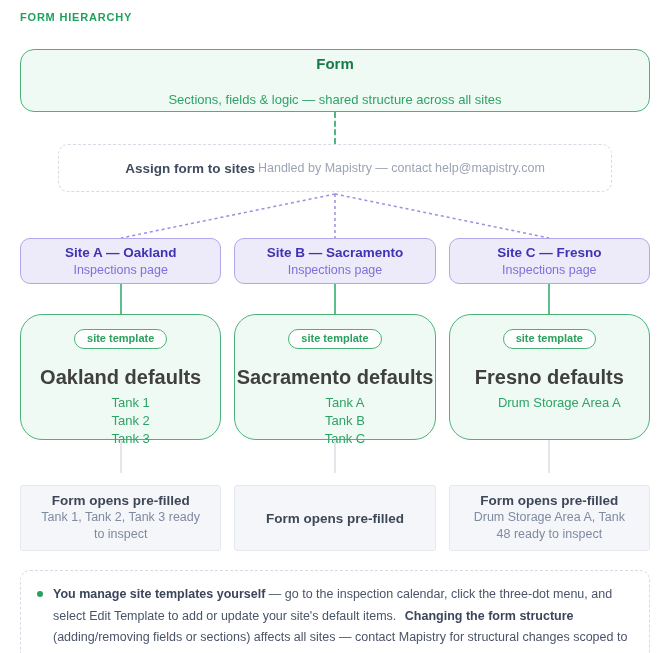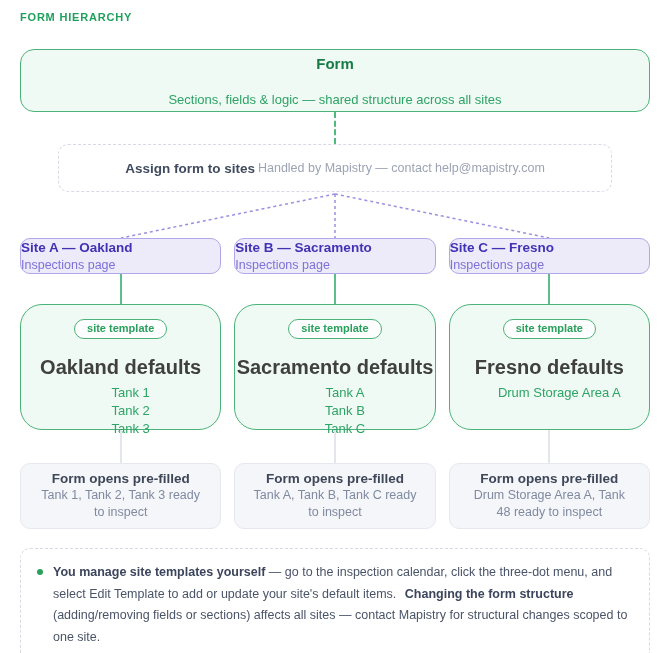--- a/index.html
+++ b/index.html
@@ -55,22 +55,22 @@
   .assign-box .t { color: #414b5f; font-size: 13.5px; font-weight: bold; }
   .assign-box .s { color: #9ca3b4; font-size: 12.5px; }
 
   .cols { display: grid; grid-template-columns: repeat(3, 1fr); gap: 13px; }
 
   
   .site-box {
     background: #edebfa;
     border: 1.5px solid #b1a7ea;
     border-radius: 10px;
-    height: 36px;
-    display: flex; flex-direction: column; align-items: flex-start; justify-content: center;
+    height: 46px;
+    display: flex; flex-direction: column; align-items: center; justify-content: center;
     gap: 3px;
   }
   .site-box .t { color: #4132b4; font-size: 13.5px; font-weight: bold; }
   .site-box .s { color: #7d71d8; font-size: 12.5px; }
 
   
   .tpl-box {
     background: #f0faf4;
     border: 1.5px solid #4bb379;
     border-radius: 22px;
@@ -89,25 +89,25 @@
     line-height: 1;
   }
   .tpl-box .t { color: #404040; font-size: 20px; font-weight: bold; margin-top: 17px; }
   .tpl-items { margin-top: 5px; text-align: center; }
   .tpl-items .i { color: #2ea366; font-size: 13px; line-height: 18px; min-height: 18px; margin-left: 20px; }
 
   
   .pre-box {
     background: #f5f6fa;
     border: 1px solid #e6e8ef;
-    border-radius: 10px;
+    border-radius: 3px;
     height: 66px;
     padding: 0 18px;
     display: flex; flex-direction: column; align-items: center; justify-content: center;
-    gap: 1px; text-align: center;
+    gap: 1px; text-align: center; margin-top: 12px;
   }
   .pre-box .t { color: #3e4758; font-size: 13.5px; font-weight: bold; }
   .pre-box .s { color: #7f8aa0; font-size: 12.5px; line-height: 1.35; }
 
   
   .note-box {
     margin-top: 19px;
     border: 1.5px dashed #d6dae4;
     border-radius: 10px;
     background: #ffffff;
@@ -218,21 +218,20 @@
       </div>
   </div>
 
   <div class="cols">
     <div class="pre-box">
       <div class="t">Form opens pre-filled</div>
       <div class="s">Tank 1, Tank 2, Tank 3 ready to inspect</div>
     </div>
     <div class="pre-box">
       <div class="t">Form opens pre-filled</div>
-      <div class="s">Tank A, Tank B, Tank C ready to inspect</div>
     </div>
     <div class="pre-box">
       <div class="t">Form opens pre-filled</div>
       <div class="s">Drum Storage Area A, Tank 48 ready to inspect</div>
     </div>
   </div>
 
   <div class="note-box">
     <span class="note-dot"></span>
     <span class="note-text"><b>You manage site templates yourself</b> <span>— go to the inspection calendar, click the three-dot menu, and select Edit Template to add or update your site's default items.</span> <b class="gap2">Changing the form structure</b> <span>(adding/removing fields or sections) affects all sites — contact Mapistry for structural changes scoped to one site.</span></span>

